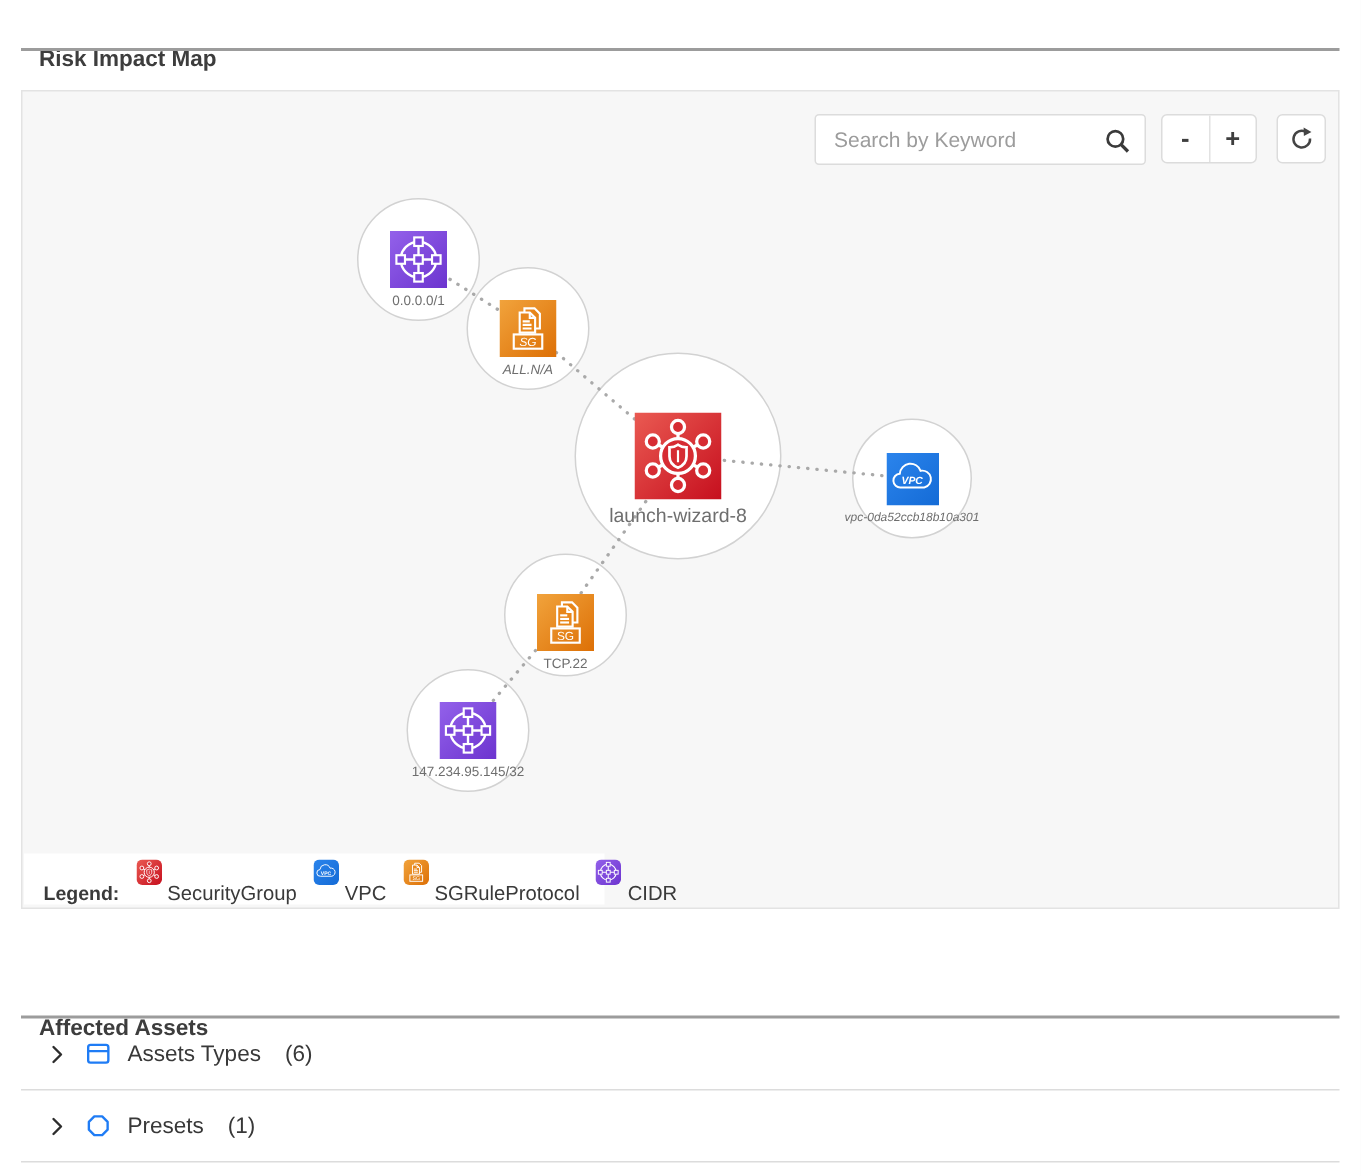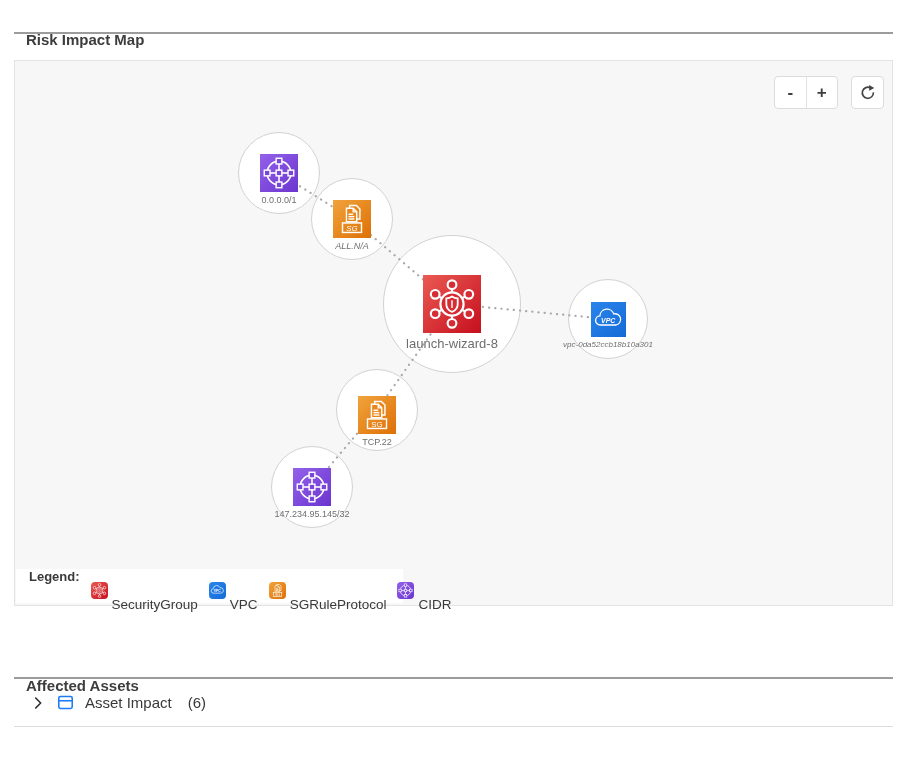--- a/index.html
+++ b/index.html
@@ -51,21 +51,21 @@
   }
   .edges { position:absolute; left:0; top:0; z-index:2; }
   .node { position:absolute; z-index:3; cursor:pointer; }
   .node-icon { position:absolute; }
   .node-label {
     position:absolute; left:50%; transform:translateX(-50%);
     white-space:nowrap; color:#6e6e6e; z-index:3;
   }
   .legend {
     position:absolute; left:1px; top:508px; width:387px; height:34px;
-    background:#fff; display:flex; align-items:flex-start; padding-left:13px; gap:11px;
+    background:#fff; display:flex; align-items:flex-end; padding-left:13px; gap:11px;
     z-index:4;
   }
   .legend-title { font-size:13px; font-weight:bold; color:#3a3a3a; }
   .legend-item { display:flex; align-items:center; gap:4px; }
   .legend-item span { font-size:13.5px; color:#3a3a3a;margin-top:28px; }
   .legend-icon { display:block; }
 
   
   .asset-rows { position:absolute; left:14px; top:679px; width:879px; }
   .asset-row {
@@ -151,20 +151,27 @@
       <path d="M13 31.5 a6.3 6.3 0 0 1 -0.8 -12.6 a9.8 9.8 0 0 1 19 -2.6 a7.4 7.4 0 0 1 3.3 15.2 z" fill="none" stroke="#fff" stroke-width="1.8"></path>
       <text x="23.5" y="28.5" text-anchor="middle" font-size="9.5" font-weight="bold" fill="#fff" font-family="Liberation Sans, sans-serif">VPC</text>
     </symbol>
   </defs>
 </svg>
 
 <div class="page-title" style="top:11px">Risk Impact Map</div>
 <div class="rule-dark" style="top:32px"></div>
 
 <div class="panel">
+  <div class="search-box">
+    <input type="text" value="" placeholder="Search by Keyword" style="">
+    <svg class="search-icon" width="18" height="18" viewBox="0 0 18 18" fill="none" stroke="#3a3a3a" stroke-width="1.8">
+      <circle cx="7.6" cy="7.6" r="5.2"></circle>
+      <line x1="11.6" y1="11.6" x2="16" y2="16" stroke-width="2.2"></line>
+    </svg>
+  </div>
 
   <div class="zoom-group">
     <button class="zoom-btn">-</button>
     <button class="zoom-btn">+</button>
   </div>
   <button class="refresh-btn">
     <svg width="19" height="19" viewBox="0 0 24 24" fill="none">
       <path d="M15.8 6.2 A7 7 0 1 0 19.4 11.8" stroke="#444" stroke-width="2.1"></path>
       <polygon points="14,2.6 20.6,6.3 14.2,9.7" fill="#444"></polygon>
     </svg>
@@ -269,16 +276,26 @@
 <div class="rule-dark" style="top:677px"></div>
 <div class="asset-rows">
     <div class="asset-row">
       <svg class="chev" width="16" height="16" viewBox="0 0 24 24" fill="none" stroke="#2d2d2d" stroke-width="2.4" stroke-linecap="round" stroke-linejoin="round">
         <polyline points="8.5,4.5 16,12 8.5,19.5"></polyline>
       </svg>
       <svg width="19" height="19" viewBox="0 0 24 24" fill="none" stroke="#1f7cf5" stroke-width="2">
         <rect x="3.5" y="4.5" width="17" height="15" rx="2"></rect>
         <line x1="3.5" y1="9.8" x2="20.5" y2="9.8"></line>
       </svg>
-      <span class="row-label">Asset Impact</span>
+      <span class="row-label">Assets Types</span>
       <span class="row-count">(6)</span>
     </div>
+    <div class="asset-row">
+      <svg class="chev" width="16" height="16" viewBox="0 0 24 24" fill="none" stroke="#2d2d2d" stroke-width="2.4" stroke-linecap="round" stroke-linejoin="round">
+        <polyline points="8.5,4.5 16,12 8.5,19.5"></polyline>
+      </svg>
+      <svg width="19" height="19" viewBox="0 0 24 24" fill="none" stroke="#1f7cf5" stroke-width="2" stroke-linejoin="round">
+        <polygon points="19.9,15.3 15.3,19.9 8.7,19.9 4.1,15.3 4.1,8.7 8.7,4.1 15.3,4.1 19.9,8.7"></polygon>
+      </svg>
+      <span class="row-label">Presets</span>
+      <span class="row-count">(1)</span>
+    </div>
   </div>
 
 </body></html>

